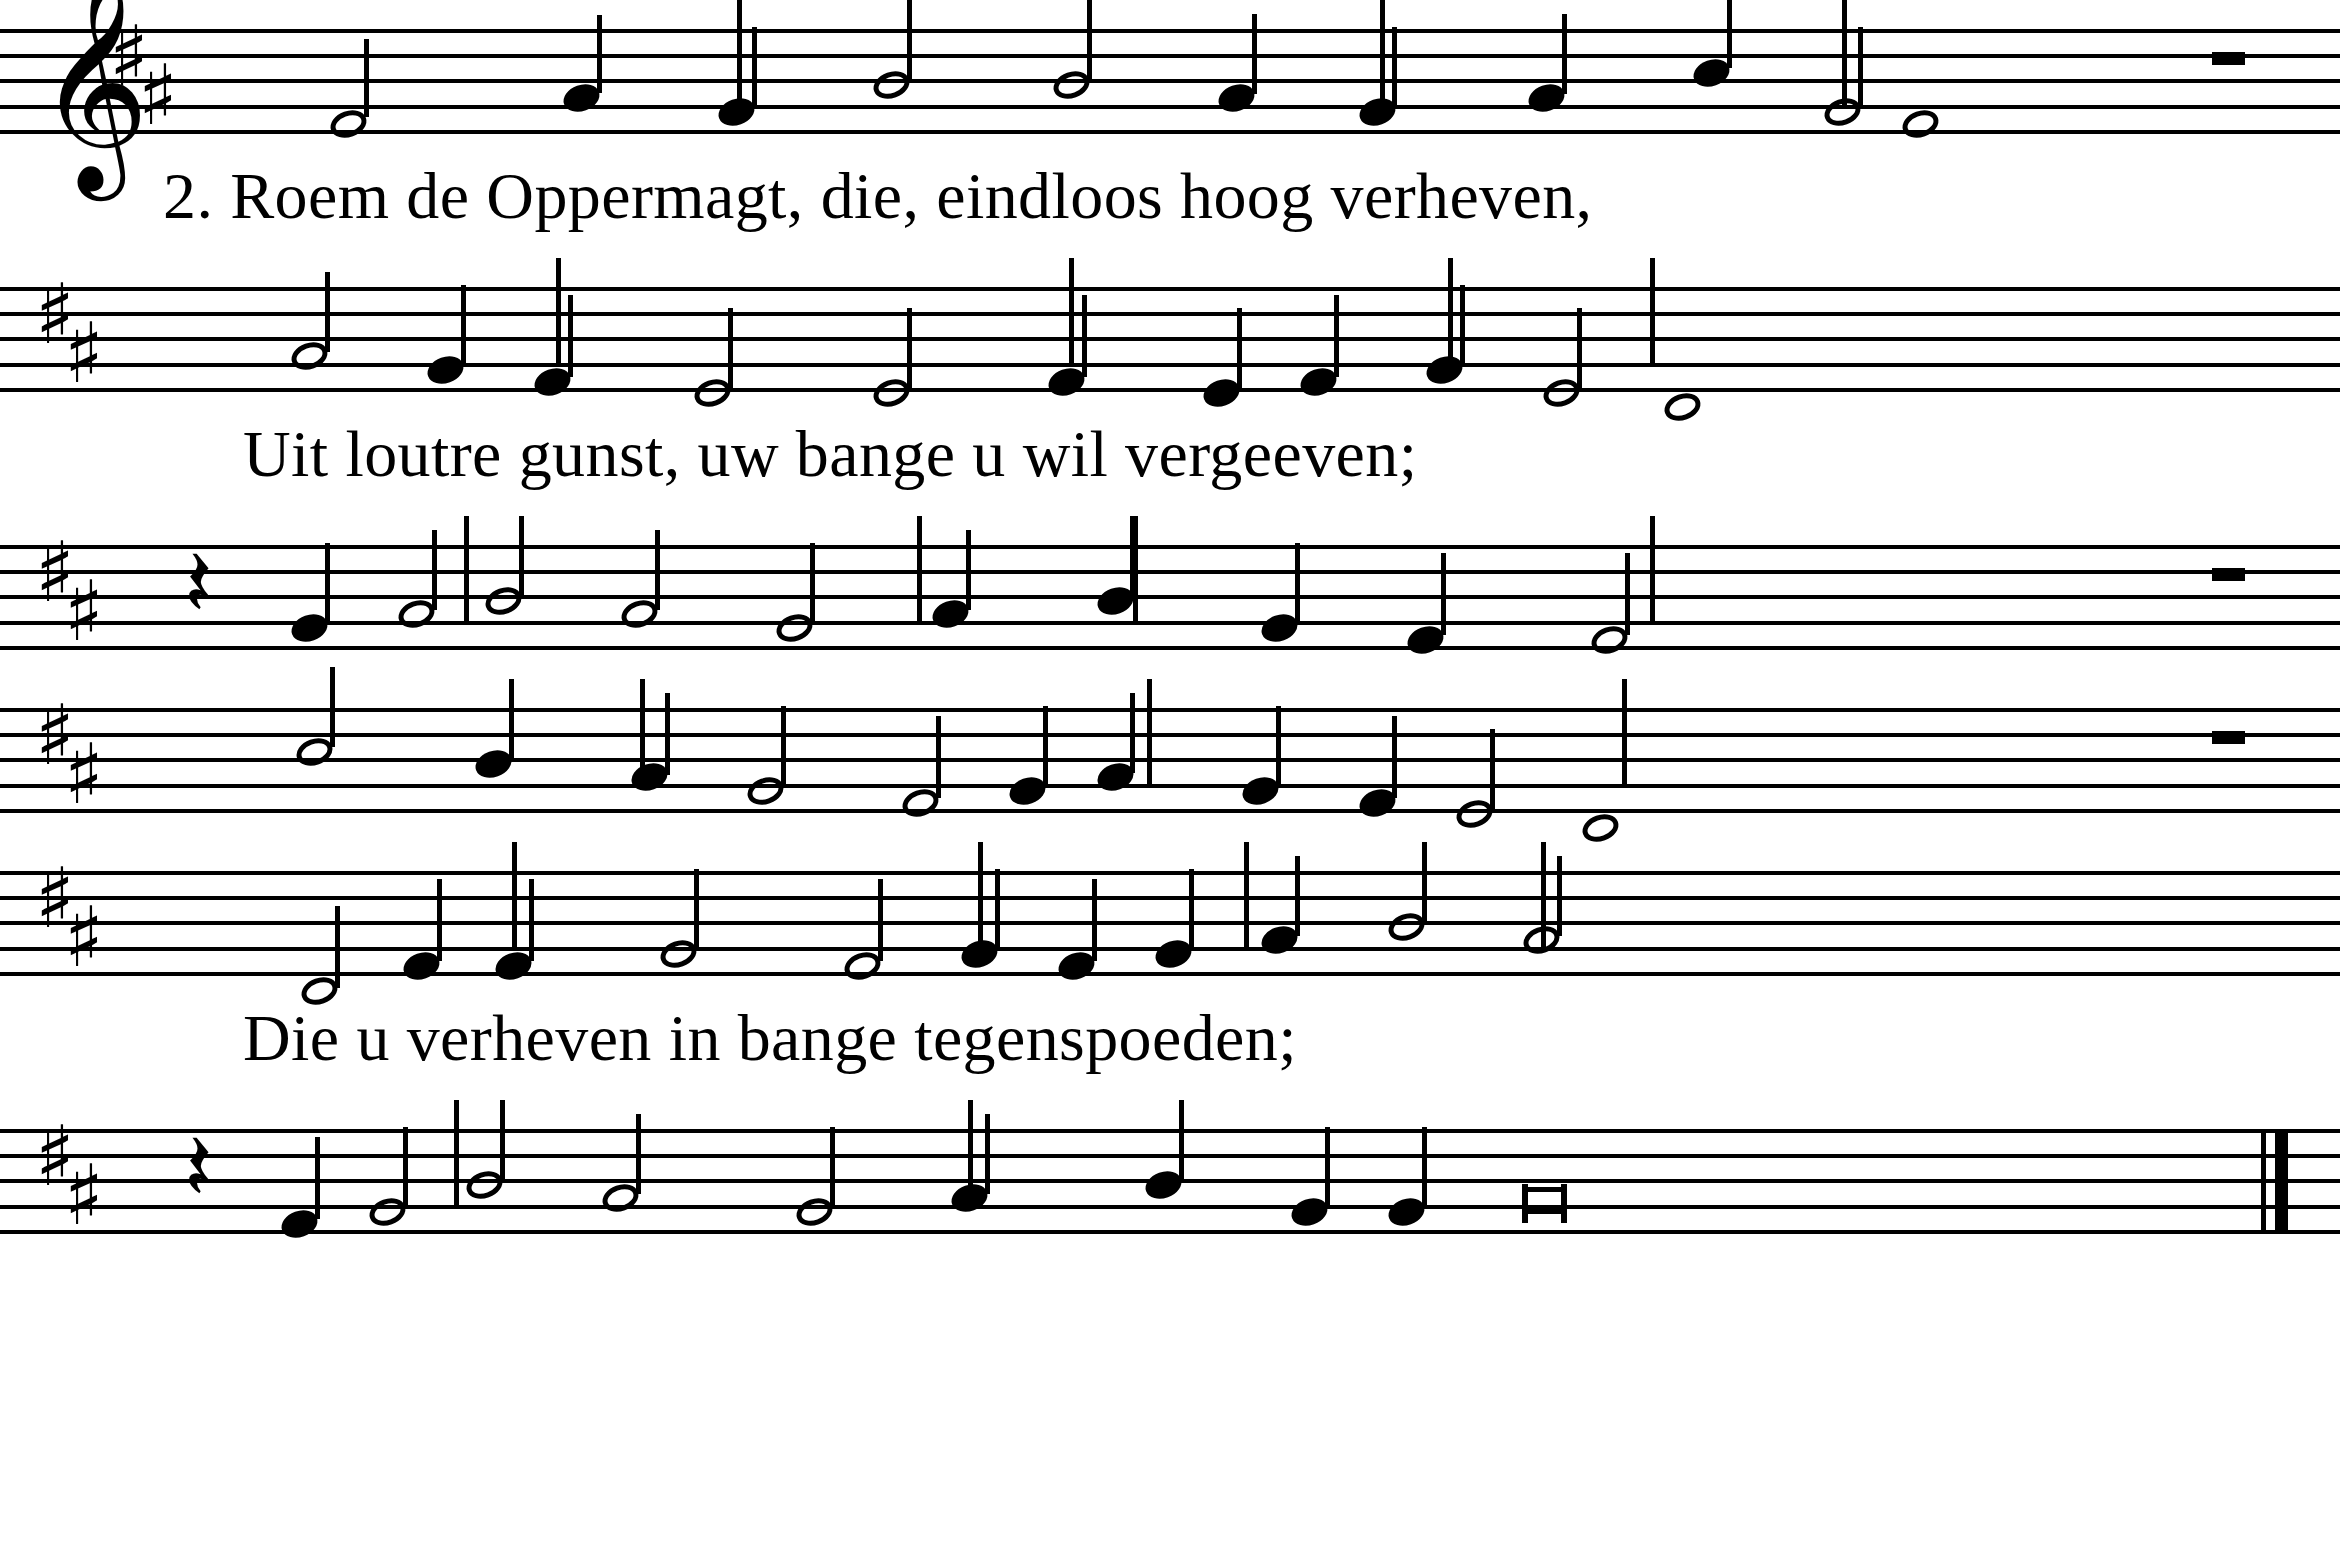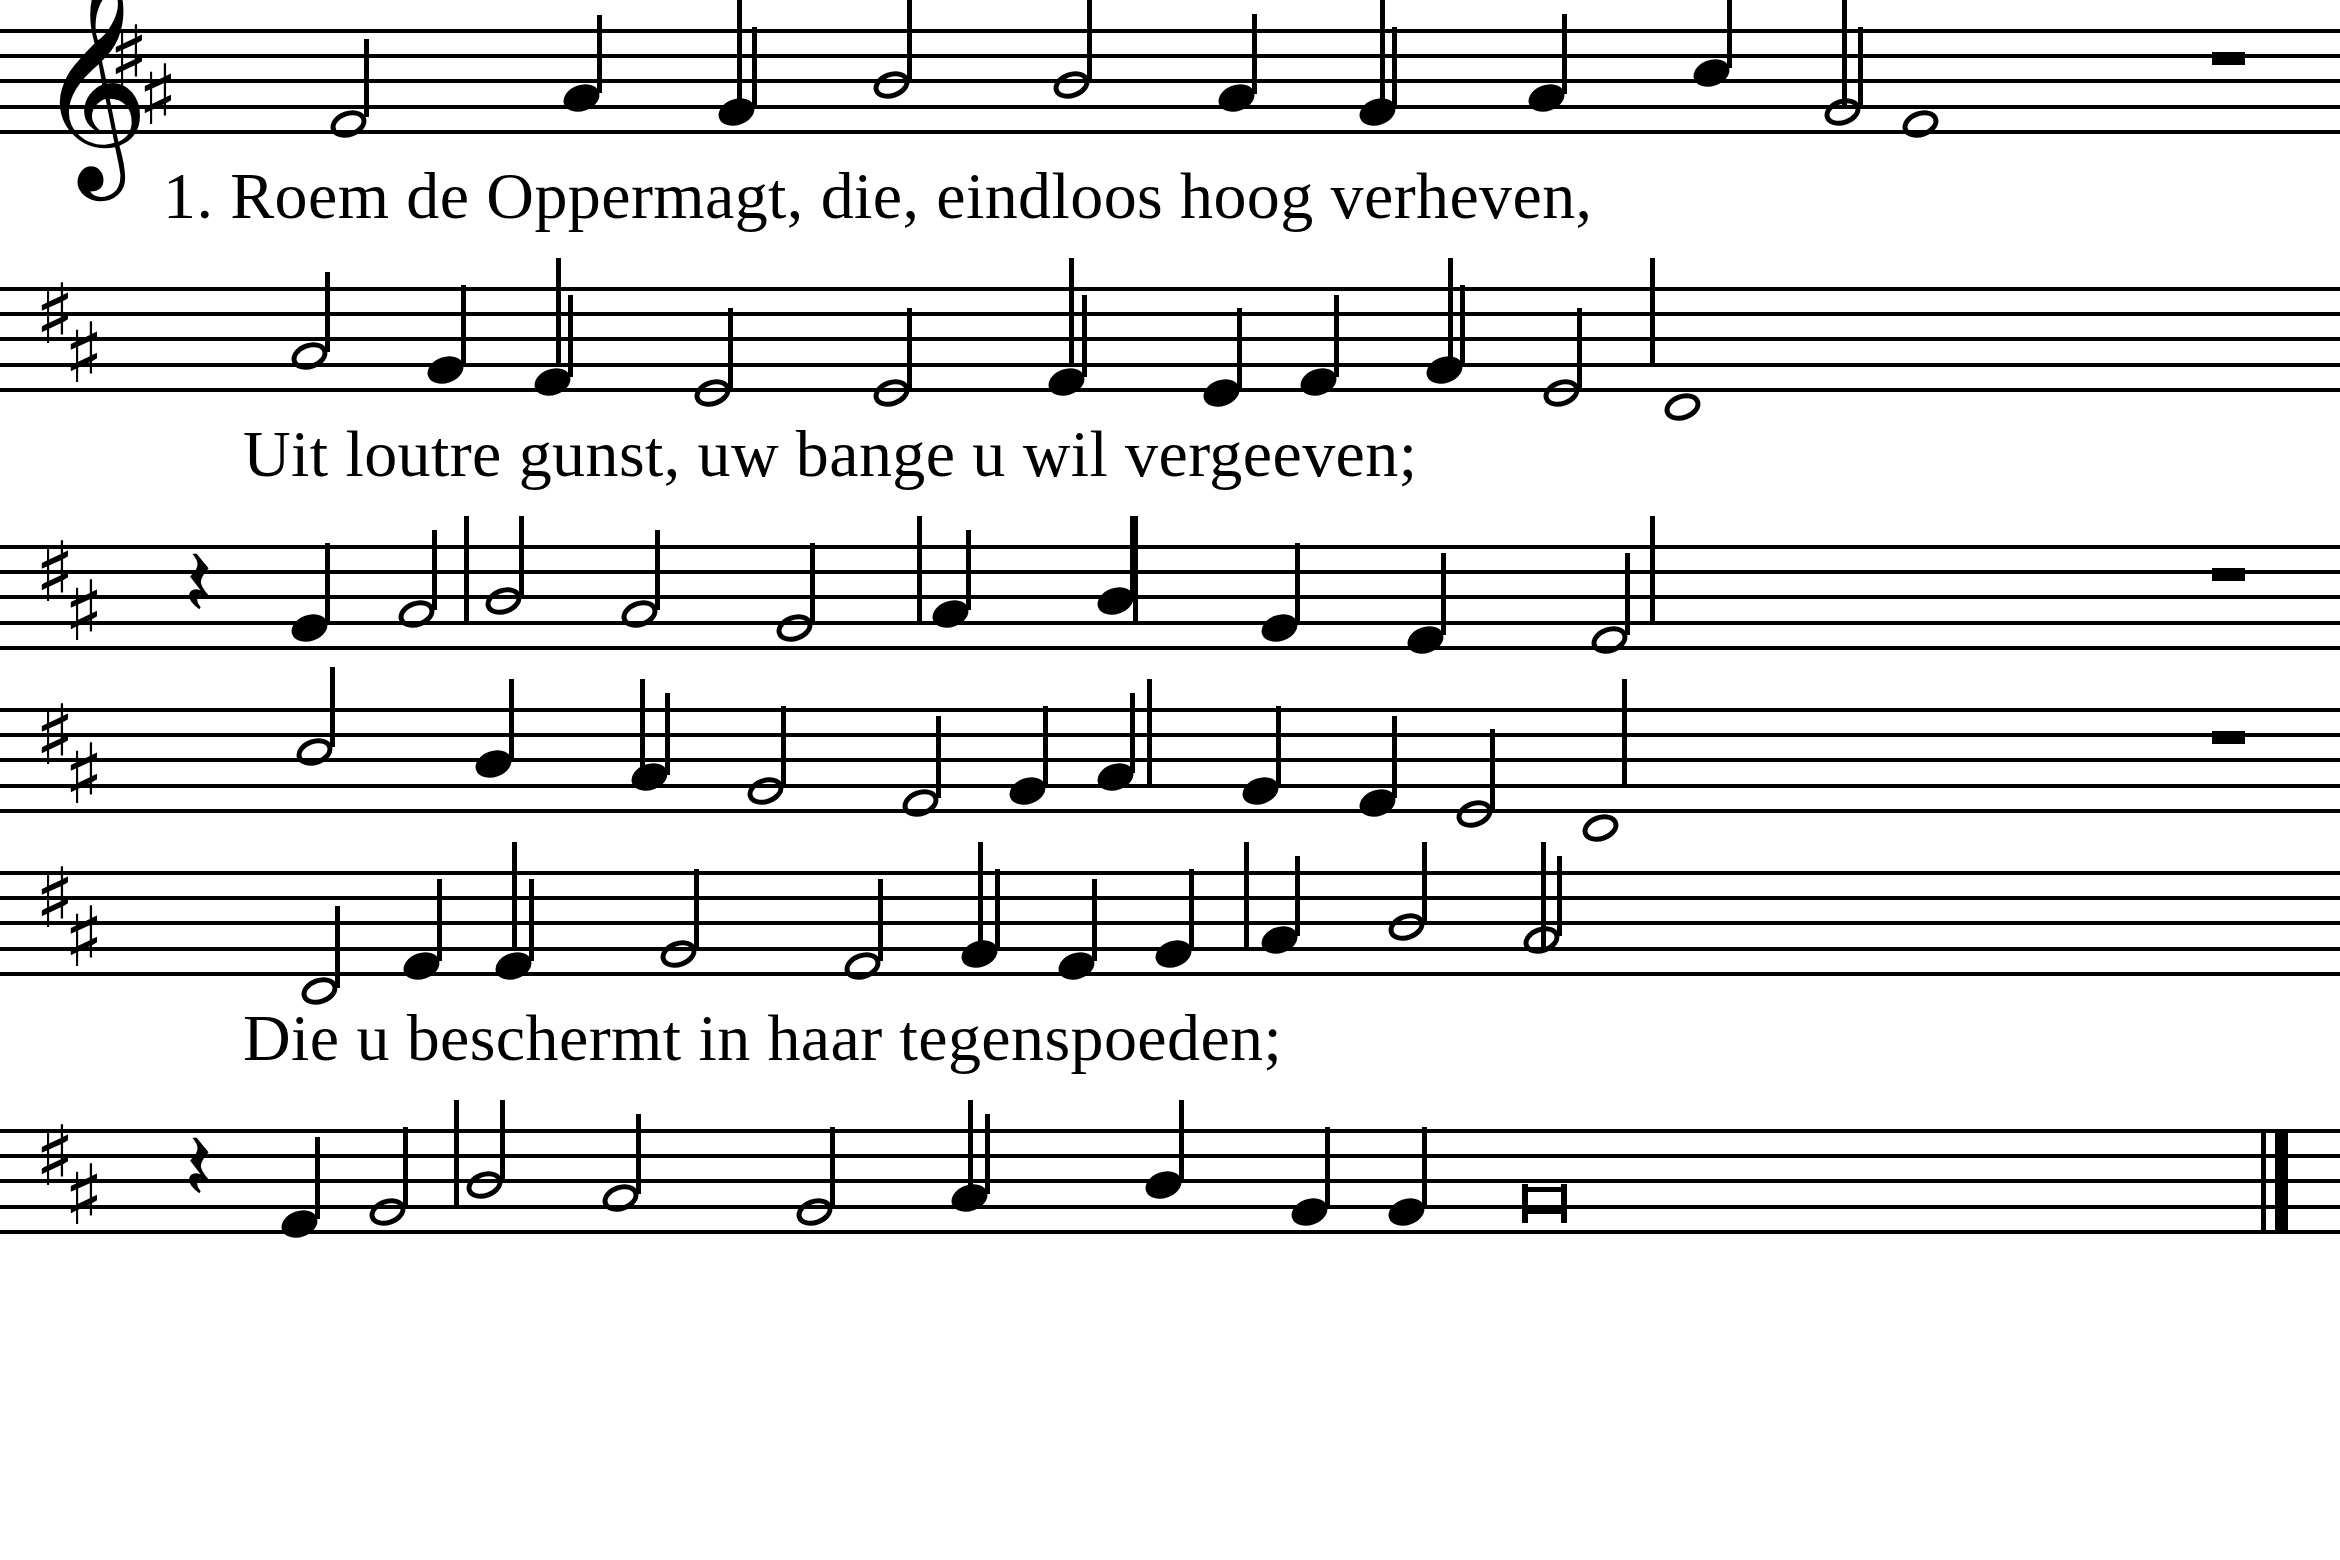--- a/index.html
+++ b/index.html
@@ -201,21 +201,21 @@
 
         <div class="note open" style="left:1824px; top:70px;"></div>
         <div class="stem" style="left:1858px; top:-1.9px; height:80px;"></div>
         <div class="barline" style="left:1842px; top:-29px; height:105px;"></div>
 
         <div class="note open" style="left:1902px; top:82px;"></div>
 
         <div class="rest-whole" style="left:2212px; top:23px;"></div>
       </div>
     </div>
-    <div class="lyric first">1. Roem de Oppermagt, die, eindloos hoog verheven,</div>
+    <div class="lyric first">2. Roem de Oppermagt, die, eindloos hoog verheven,</div>
   </div>
 
   <div class="system">
     <div class="staff-wrap">
       <div class="staff">
         <div class="line l0"></div>
         <div class="line l1"></div>
         <div class="line l2"></div>
         <div class="line l3"></div>
         <div class="line l4"></div>
@@ -411,21 +411,21 @@
         <div class="barline" style="left:1244px; top:-29px; height:105px;"></div>
 
         <div class="note open" style="left:1388px; top:43px;"></div>
         <div class="stem" style="left:1422px; top:-29px; height:80px;"></div>
 
         <div class="note open" style="left:1523px; top:56px;"></div>
         <div class="stem" style="left:1557px; top:-15.5px; height:80px;"></div>
         <div class="barline" style="left:1541px; top:-29px; height:105px;"></div>
       </div>
     </div>
-    <div class="lyric">Die u beschermt in haar tegenspoeden;</div>
+    <div class="lyric">Die u verheven in bange tegenspoeden;</div>
   </div>
 
   <div class="system">
     <div class="staff-wrap">
       <div class="staff">
         <div class="line l0"></div>
         <div class="line l1"></div>
         <div class="line l2"></div>
         <div class="line l3"></div>
         <div class="line l4"></div>

